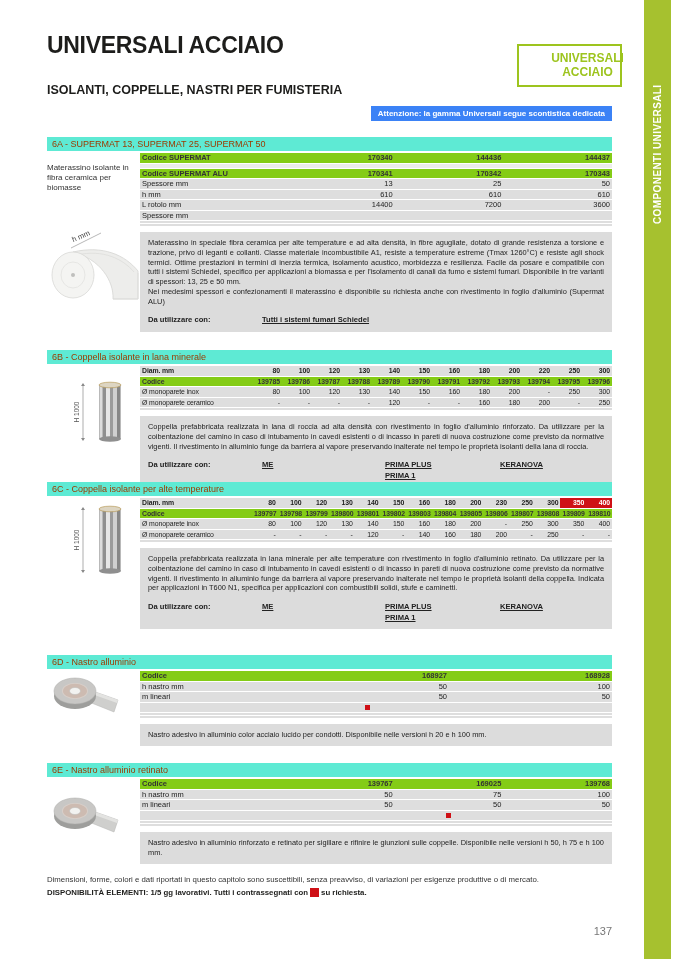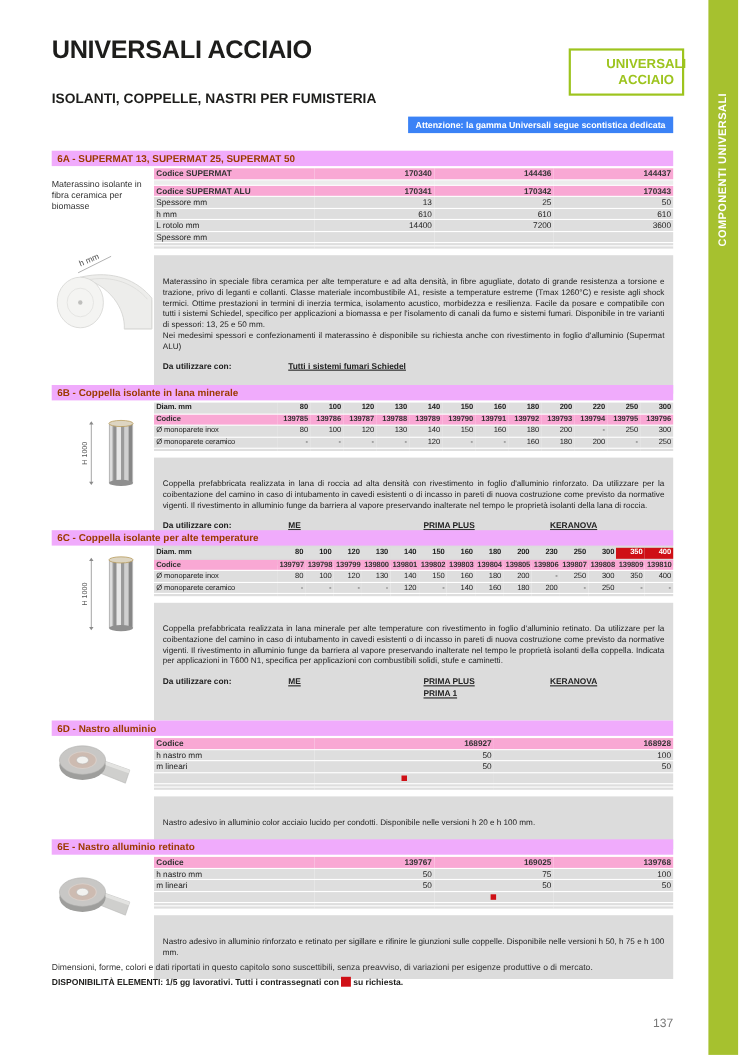--- a/index.html
+++ b/index.html
@@ -17,41 +17,41 @@
   .title { position:absolute; left:47px; top:32px; font-size:23px; font-weight:bold; color:#1d1d1b; letter-spacing:-0.3px; }
   .subtitle { position:absolute; left:47px; top:83px; font-size:12.5px; font-weight:bold; color:#1d1d1b; }
   .badge { position:absolute; left:517px; top:44px; width:105px; height:43px; border:2px solid #9dc41e;
     color:#9dc41e; font-weight:bold; font-size:12px; display:flex; flex-direction:column;
     align-items:center; justify-content:center; line-height:1.15; text-align:center;padding-left:36px; }
   .notice { position:absolute; right:66px; top:106px; background:#3b82f6; color:#fff;
     font-size:8px; font-weight:bold; padding:3px 7px; }
 
   
   .section { position:absolute; left:47px; width:565px; }
-  .sec-header { background:#f0abfc; color:#9c3a00; font-size:9px; font-weight:bold; padding:2px 5px; }
+  .sec-header { background:#5eead4; color:#9c3a00; font-size:9px; font-weight:normal; padding:2px 5px; }
   .sec-body { margin-left:93px; }
   .side-note { position:absolute; left:0; width:90px; font-size:8px; color:#333; line-height:1.25; }
   .figure { position:absolute; }
 
   table.tbl { table-layout:fixed; width:472px; border-collapse:separate; border-spacing:0 1px; margin-top:1px; }
   .tbl td { font-size:7.5px; line-height:7.5px; padding:1px 2px; overflow:hidden; }
   .tbl-bc td { font-size:6.9px; letter-spacing:-0.1px; }
   .tbl td.lbl { text-align:left; }
   .tbl td.val { text-align:right; }
   .tbl td.center { text-align:center; }
   .tbl-a .lbl, .tbl-d .lbl, .tbl-e .lbl { width:146px; }
   .tbl-bc .lbl { width:112px; }
-  .r-head td { background:#f9a8d4; font-weight:bold; color:#333; }
+  .r-head td { background:#84cc16; font-weight:bold; color:#333; }
   .r-data td { background:#dedede; }
   .r-databold td { background:#dedede; font-weight:bold; }
   .r-spacer td { background:#ececec; height:4px; padding:0; font-size:1px; line-height:1px; }
   .tbl td.redcell { background:#cf1016; color:#fff; font-weight:bold; }
   .marker { display:inline-block; width:5px; height:5px; background:#cf1016; }
 
-  .desc { background:#dcdcdc; width:472px; padding:19px 8px; margin-top:5px;
+  .desc { background:#dcdcdc; width:472px; padding:6px 8px; margin-top:5px;
     font-size:7.4px; line-height:1.32; color:#222; }
   .desc-text { text-align:justify; white-space:pre-line; }
   .usewith { display:grid; grid-template-columns:114px 123px 115px 1fr; margin-top:9px; font-weight:bold; font-size:7.6px; }
   .uw-item div { line-height:1.4;text-decoration:underline; }
   .uw-label { line-height:1.4; }
 
   
   .footer1 { position:absolute; left:47px; top:875px; width:565px; font-size:7.8px; color:#333; }
   .footer2 { position:absolute; left:47px; top:888px; width:565px; font-size:7.8px; font-weight:bold; color:#1d1d1b; }
   .marker-lg { display:inline-block; width:9px; height:9px; background:#cf1016; vertical-align:-2px; margin:0 2px; }

